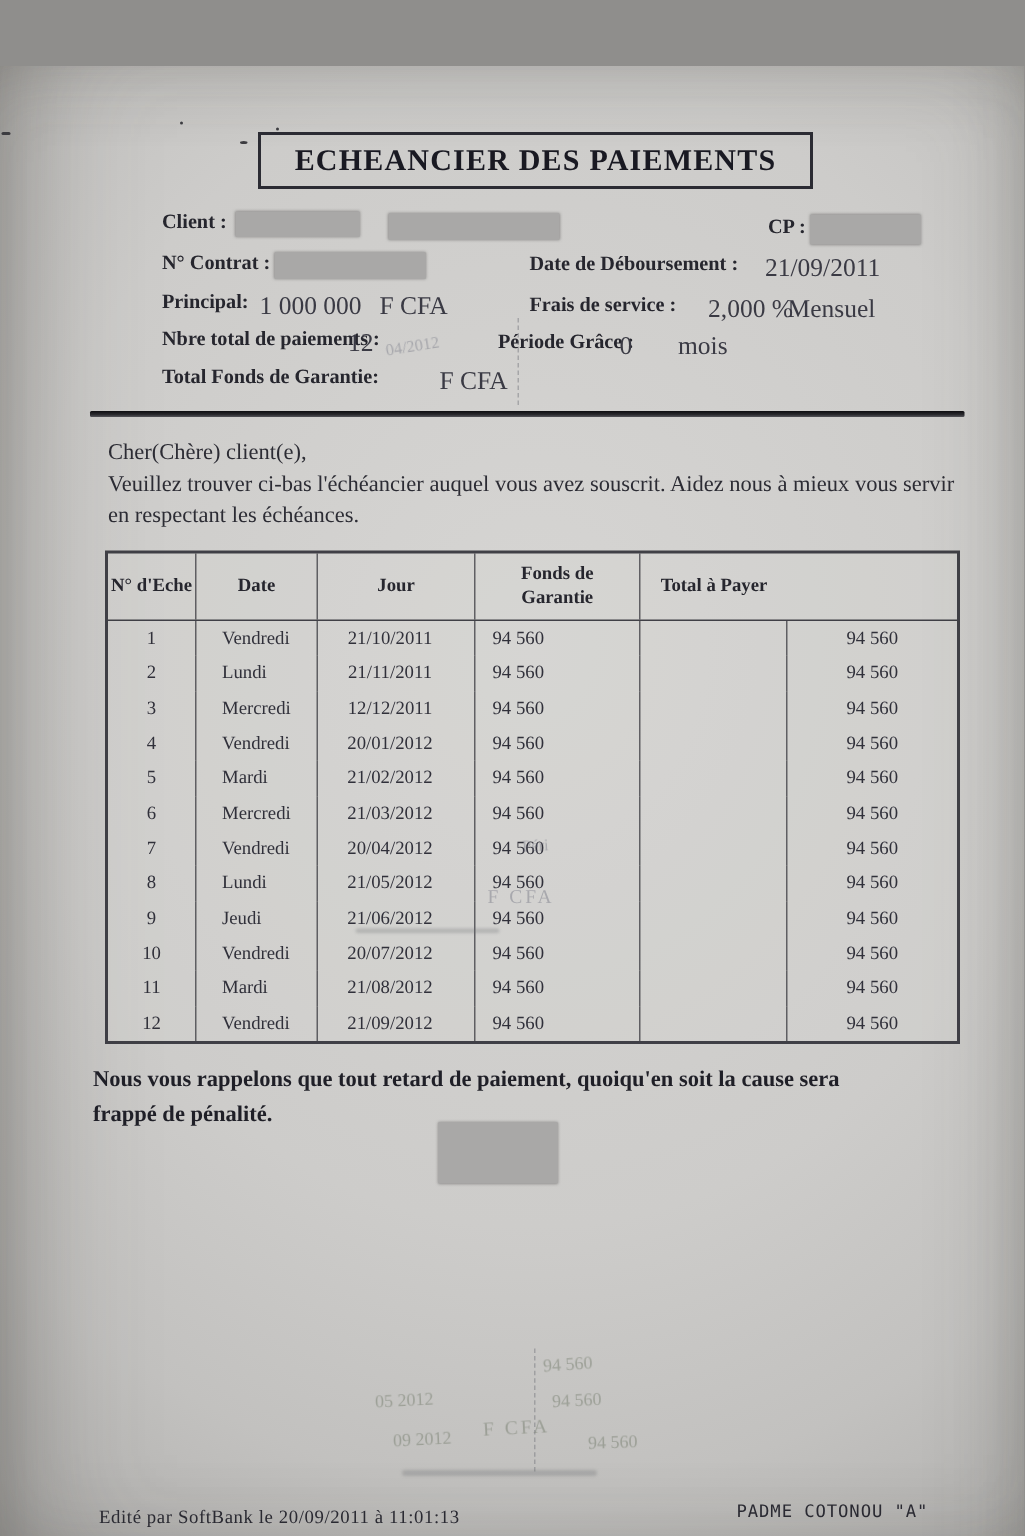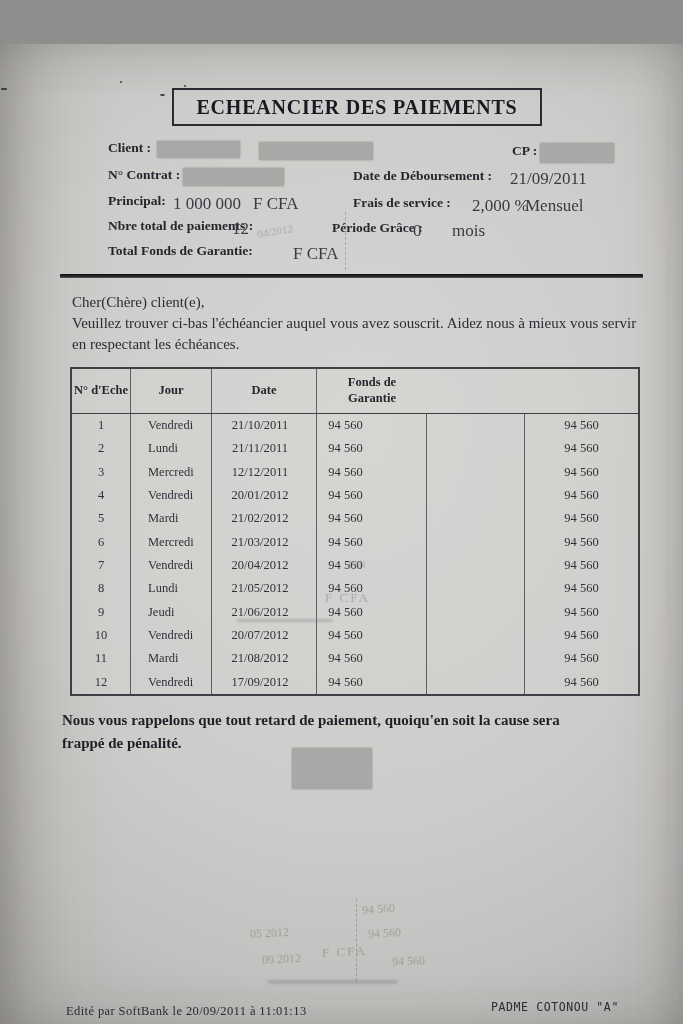--- a/index.html
+++ b/index.html
@@ -110,23 +110,24 @@
 
   <div class="rule"></div>
 
   <div class="abs greet" style="left:72px;top:250px;">Cher(Chère) client(e),</div>
   <div class="abs greet" style="left:72px;top:271px;">Veuillez trouver ci-bas l'échéancier auquel vous avez souscrit. Aidez nous à mieux vous servir</div>
   <div class="abs greet" style="left:72px;top:292px;">en respectant les échéances.</div>
 
   <div class="sched">
     <div class="trow thead">
       <div class="cell hcell">N° d'Eche</div>
+      <div class="cell hcell">Date</div>
       <div class="cell hcell">Jour</div>
-      <div class="cell hcell">Date</div>
       <div class="cell hcell" style="padding:0 12px;">Fonds de Garantie</div>
+      <div class="cell hcell">Total à Payer</div>
     </div>
     <div class="trow tbody-row">
         <div class="cell">1</div>
         <div class="cell c-day">Vendredi</div>
         <div class="cell c-date">21/10/2011</div>
         <div class="cell c-pay">94 560</div>
         <div class="cell"></div>
         <div class="cell">94 560</div>
       </div>
       <div class="trow tbody-row">
@@ -205,21 +206,21 @@
         <div class="cell">11</div>
         <div class="cell c-day">Mardi</div>
         <div class="cell c-date">21/08/2012</div>
         <div class="cell c-pay">94 560</div>
         <div class="cell"></div>
         <div class="cell">94 560</div>
       </div>
       <div class="trow tbody-row">
         <div class="cell">12</div>
         <div class="cell c-day">Vendredi</div>
-        <div class="cell c-date">17/09/2012</div>
+        <div class="cell c-date">21/09/2012</div>
         <div class="cell c-pay">94 560</div>
         <div class="cell"></div>
         <div class="cell">94 560</div>
       </div>
   </div>
 
   <span class="ghost gB" style="left:348px;top:514px;transform:rotate(-3deg);">Péri</span>
   <span class="ghost gB" style="left:325px;top:546px;font-size:13px;letter-spacing:2px;">F CFA</span>
   <div class="smudge" style="left:237px;top:575px;width:96px;height:3px;"></div>
 

